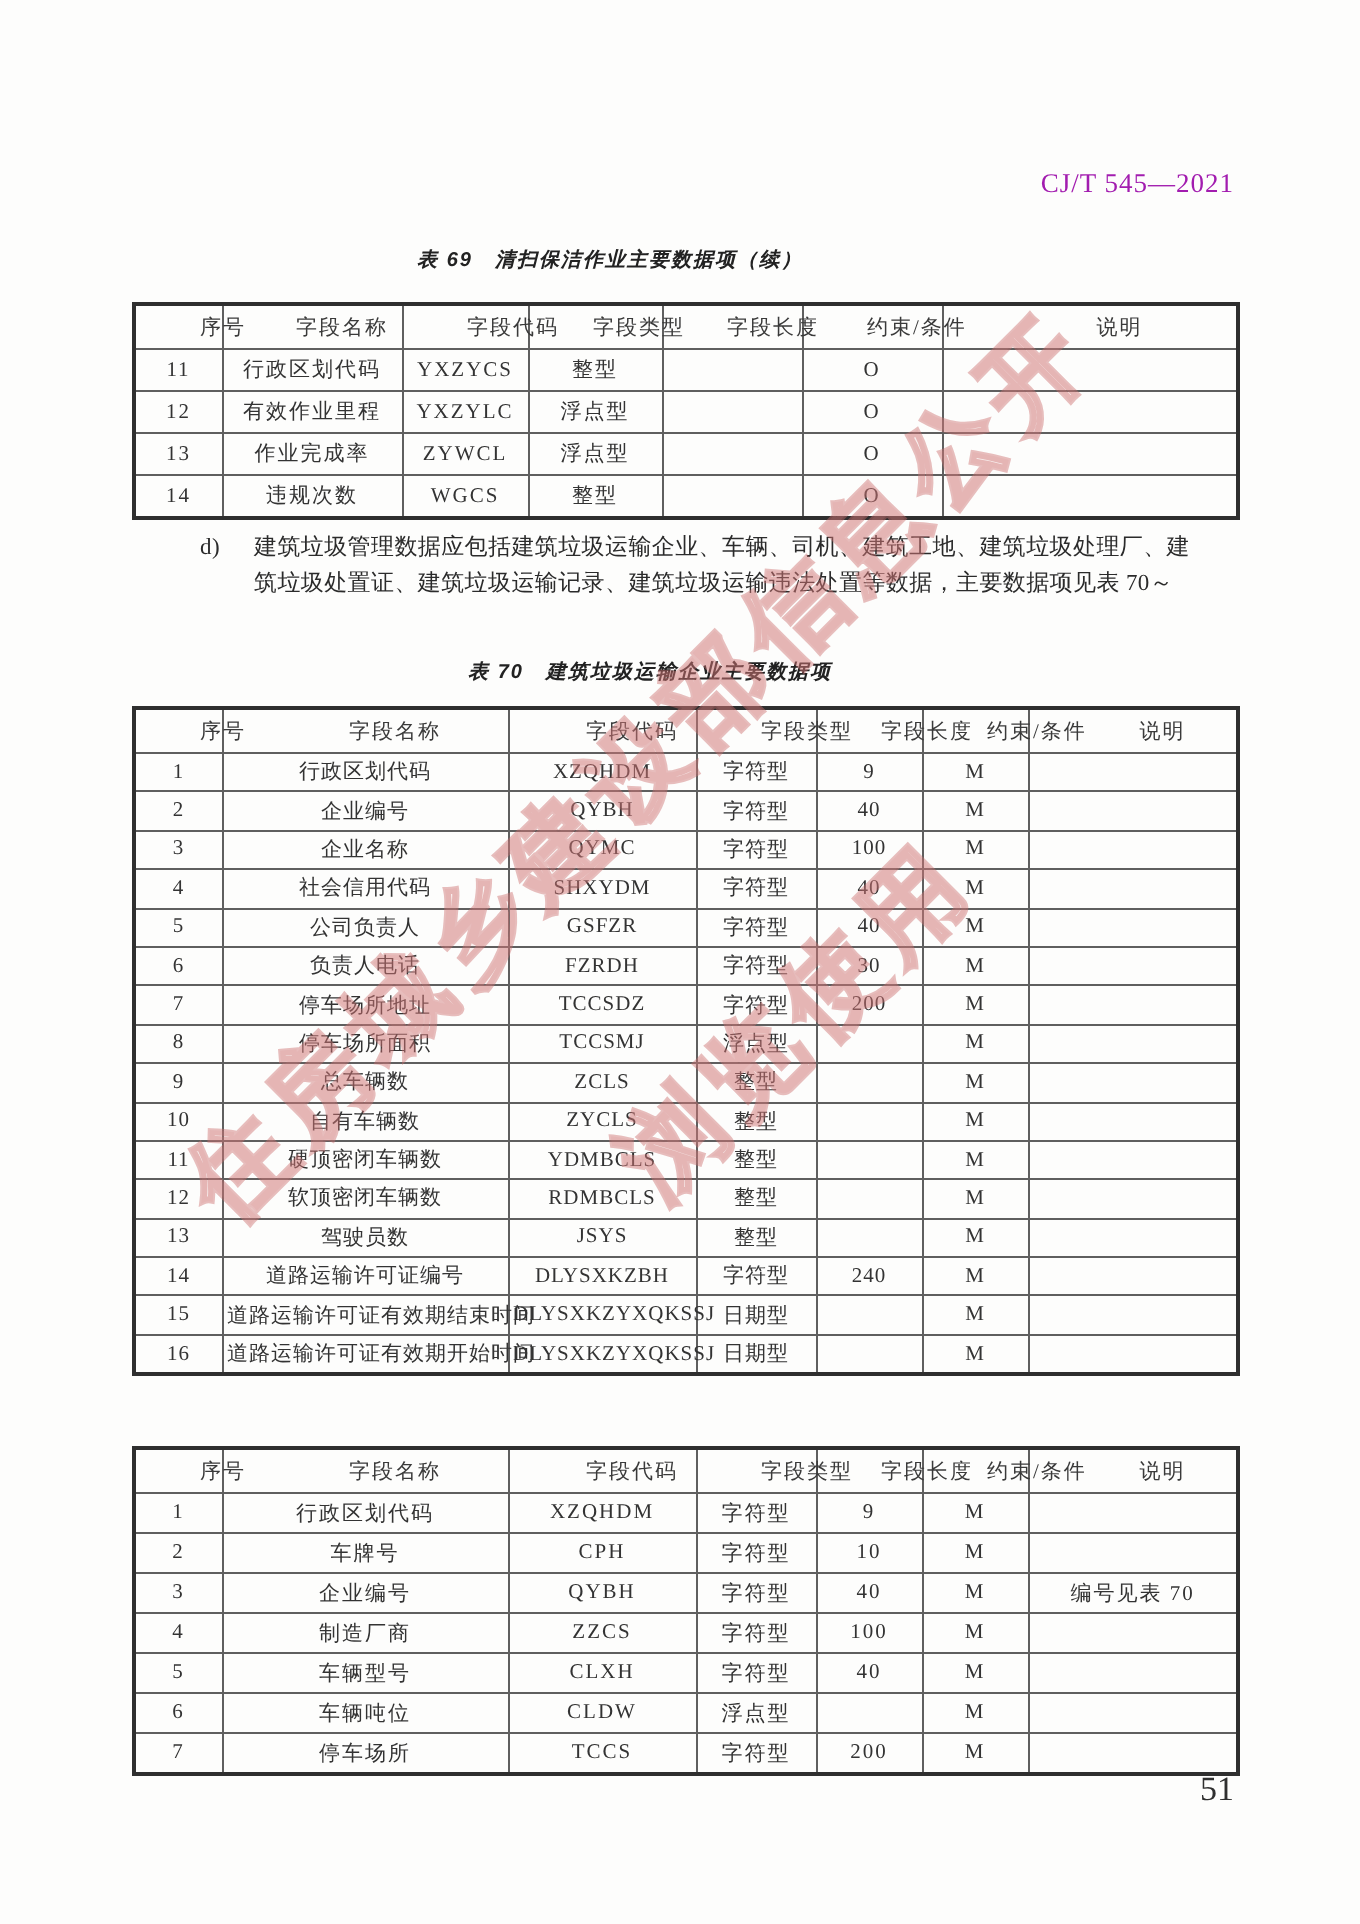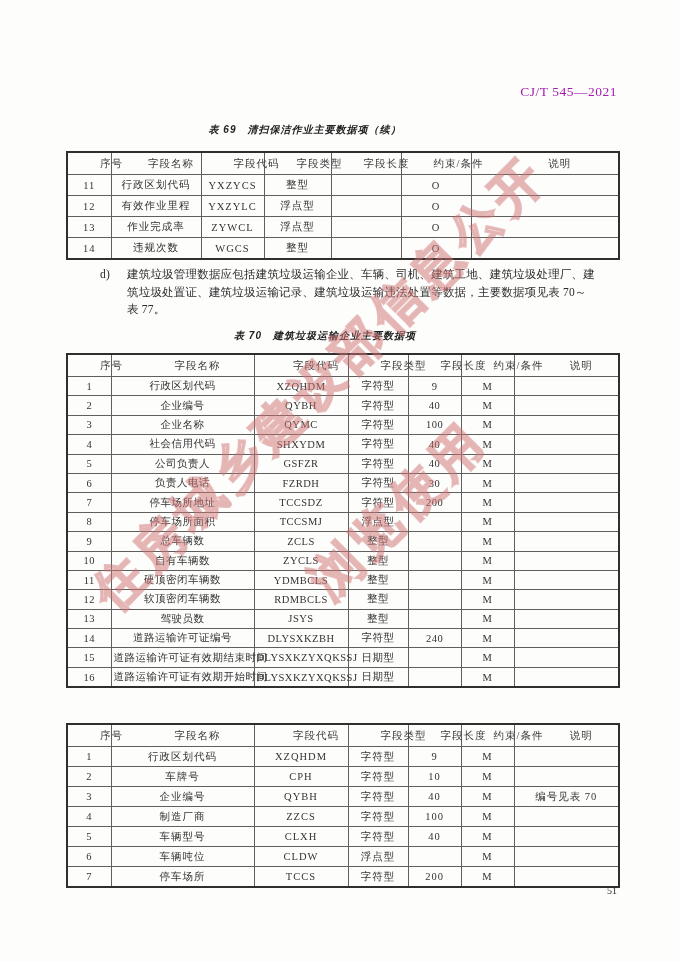--- a/index.html
+++ b/index.html
@@ -44,21 +44,21 @@
 
   .clause {
     position:absolute; left:100px; top:266px; width:520px;
     font-size:11.5px; line-height:17.6px; letter-spacing:0.2px; color:#2b2b2b;
   }
   .clause .clause-label { position:absolute; left:0; top:0; }
   .clause .clause-body { margin-left:27px; }
 
   .page-number {
     position:absolute; top:885px; left:417px; width:200px;
-    text-align:right; font-size:10px; color:#2f2f2f;
+    text-align:right; font-size:17px; color:#2f2f2f;
   }
 
   .watermark {
     position:absolute; z-index:6; pointer-events:none; white-space:nowrap;
     font-family:"Liberation Sans","DejaVu Sans",sans-serif; font-weight:700;
     font-size:50px; line-height:54px; letter-spacing:6px;
     color:rgba(225,150,150,0.14);
     -webkit-text-stroke:2px rgba(205,110,110,0.45);
     transform-origin:0 50%; transform:rotate(-45deg);
   }
@@ -132,21 +132,20 @@
           <td></td>
         </tr>
       </tbody>
     </table>
 
   <div class="clause">
     <span class="clause-label">d)</span>
     <div class="clause-body">
       <div>建筑垃圾管理数据应包括建筑垃圾运输企业、车辆、司机、建筑工地、建筑垃圾处理厂、建</div>
       <div>筑垃圾处置证、建筑垃圾运输记录、建筑垃圾运输违法处置等数据，主要数据项见表 70～</div>
-      <div>表 77。</div>
     </div>
   </div>
 
   <div class="table-title" id="title-70">表 70　建筑垃圾运输企业主要数据项</div>
   <table class="data-table" id="table-70" data-table="1">
       <colgroup>
         <col style="width: 44px;">
         <col style="width: 143px;">
         <col style="width: 94px;">
         <col style="width: 60px;">

